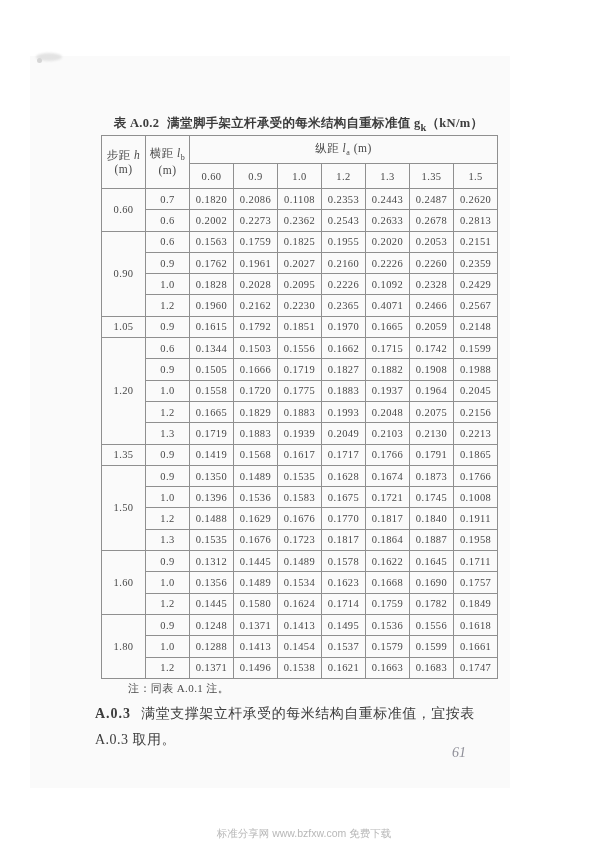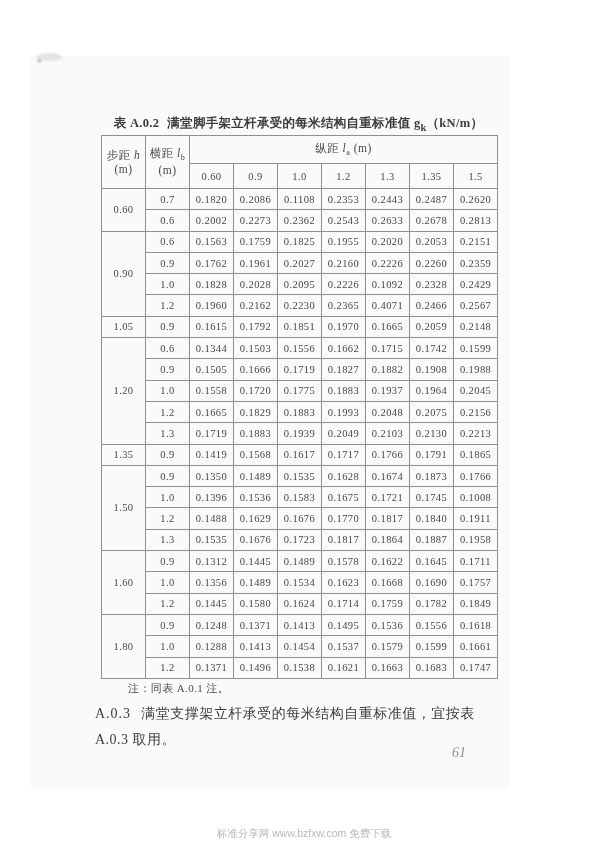--- a/index.html
+++ b/index.html
@@ -81,21 +81,21 @@
   .clause {
     position: absolute;
     left: 95px; top: 701px;
     width: 402px;
     font-size: 14px;
     line-height: 1.85;
     color: #3d3d3d;
     letter-spacing: 0.5px;
   }
   .clause .clause-num {
-    font-weight: normal;
+    font-weight: bold;
     margin-right: 10px;
     letter-spacing: 1px;
     text-align: right;
   }
   .page-number {
     position: absolute;
     left: 452px; top: 745px;
     font-size: 14px;
     font-style: italic;
     color: #8f8f98;

